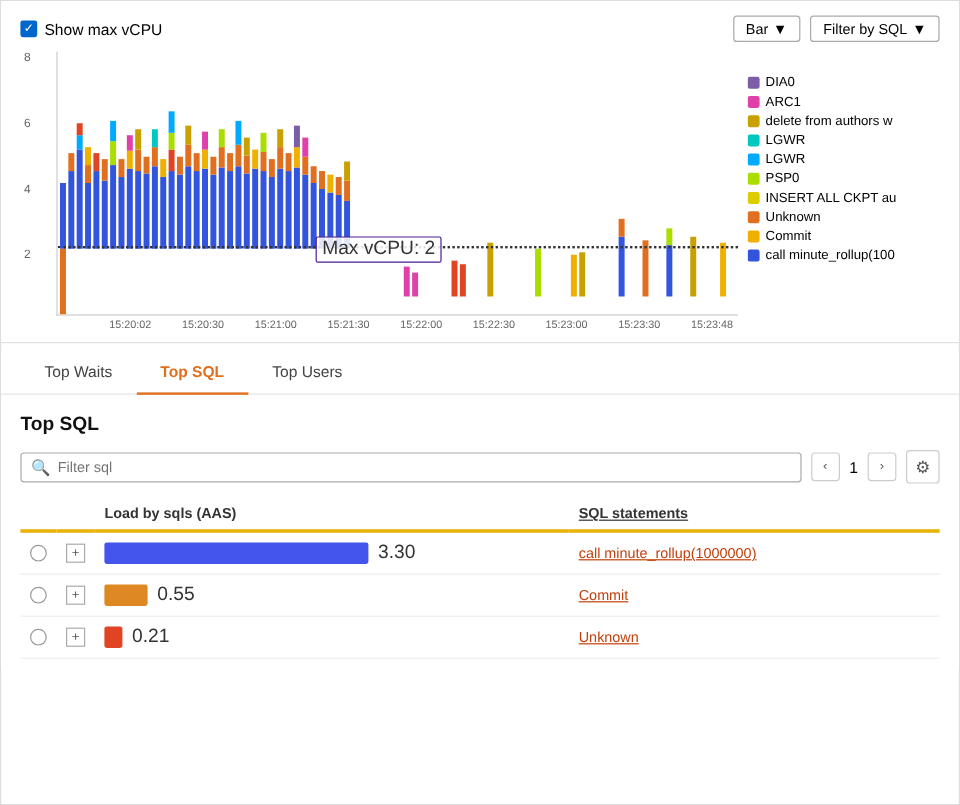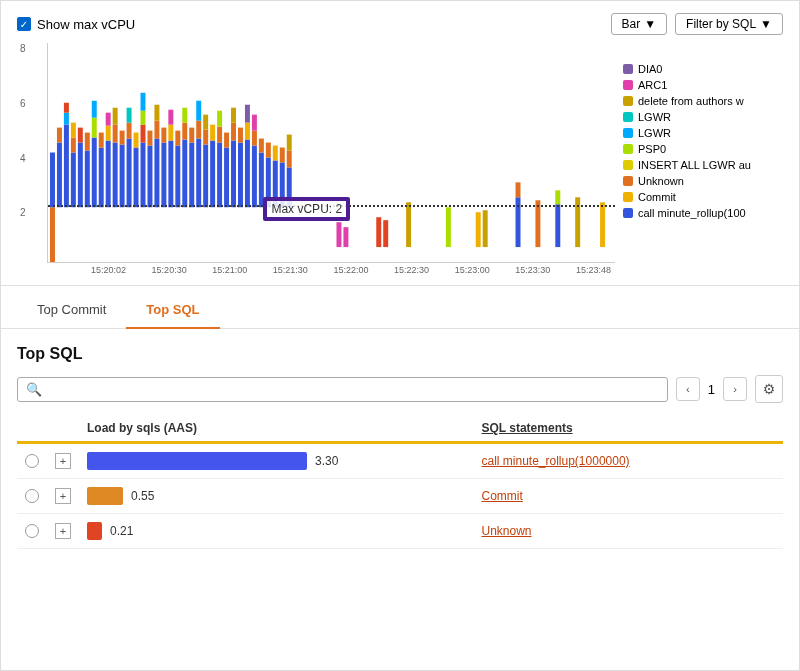--- a/index.html
+++ b/index.html
@@ -104,24 +104,24 @@
     .max-vcpu-line {
       position: absolute;
       left: 0;
       right: 0;
       border-top: 2px dotted #333;
       z-index: 5;
     }
     .max-vcpu-label {
       position: absolute;
       background: rgba(255,255,255,0.85);
-      font-size: 12px;
+      font-size: 16px;
       color: #333;
       padding: 1px 4px;
-      border: 4px solid #4c1d95;
+      border: 1px solid #4c1d95;
       border-radius: 2px;
     }
 
     .x-labels {
       display: flex;
       justify-content: space-between;
       margin-top: 2px;
       padding: 0 4px;
       margin-left: 40px;
     }
@@ -313,21 +313,21 @@
       align-items: center;
       gap: 8px;
     }
 
     .inline-bar {
       height: 18px;
       border-radius: 2px;
     }
 
     .bar-value {
-      font-size: 12px;
+      font-size: 16px;
       color: #333;
       text-align: center;
     }
 
     .sql-link {
       color: #c2410c;
       text-decoration: underline;
       cursor: pointer;
       font-size: 12px;
     }
@@ -564,55 +564,59 @@
         <div class="legend-item">
           <div class="legend-dot" style="background:#00aaff;"></div>
           <span>LGWR</span>
         </div>
         <div class="legend-item">
           <div class="legend-dot" style="background:#aadd00;"></div>
           <span>PSP0</span>
         </div>
         <div class="legend-item">
           <div class="legend-dot" style="background:#ddcc00;"></div>
-          <span>INSERT ALL  LGWR au</span>
+          <span>INSERT ALL  CKPT au</span>
         </div>
         <div class="legend-item">
           <div class="legend-dot" style="background:#e07020;"></div>
           <span>Unknown</span>
         </div>
         <div class="legend-item">
           <div class="legend-dot" style="background:#f0b000;"></div>
           <span>Commit</span>
         </div>
         <div class="legend-item">
           <div class="legend-dot" style="background:#3355dd;"></div>
           <span>call minute_rollup(100</span>
         </div>
       </div>
     </div>
   </div>
 
   <div class="tabs-section">
     <div class="tabs-row">
       <div class="tab-item">
-        <span>Top Commit</span>
+        <span>Top Waits</span>
       </div>
       <div class="tab-item active">
         <span>Top SQL</span>
+      </div>
+      <div class="tab-item">
+        <span>Top Users</span>
       </div>
     </div>
   </div>
 
   <div class="topsql-section">
     <div class="topsql-title">Top SQL</div>
 
     <div class="topsql-toolbar">
       <div class="search-box">
         <span class="search-icon">🔍</span>
+        <input type="text" placeholder="Filter sql" style="">
       </div>
       <div class="pagination">
         <button class="page-arrow">‹</button>
         <span class="page-num">1</span>
         <button class="page-arrow">›</button>
       </div>
       <button class="gear-btn">
         <span>⚙</span>
       </button>
     </div>

